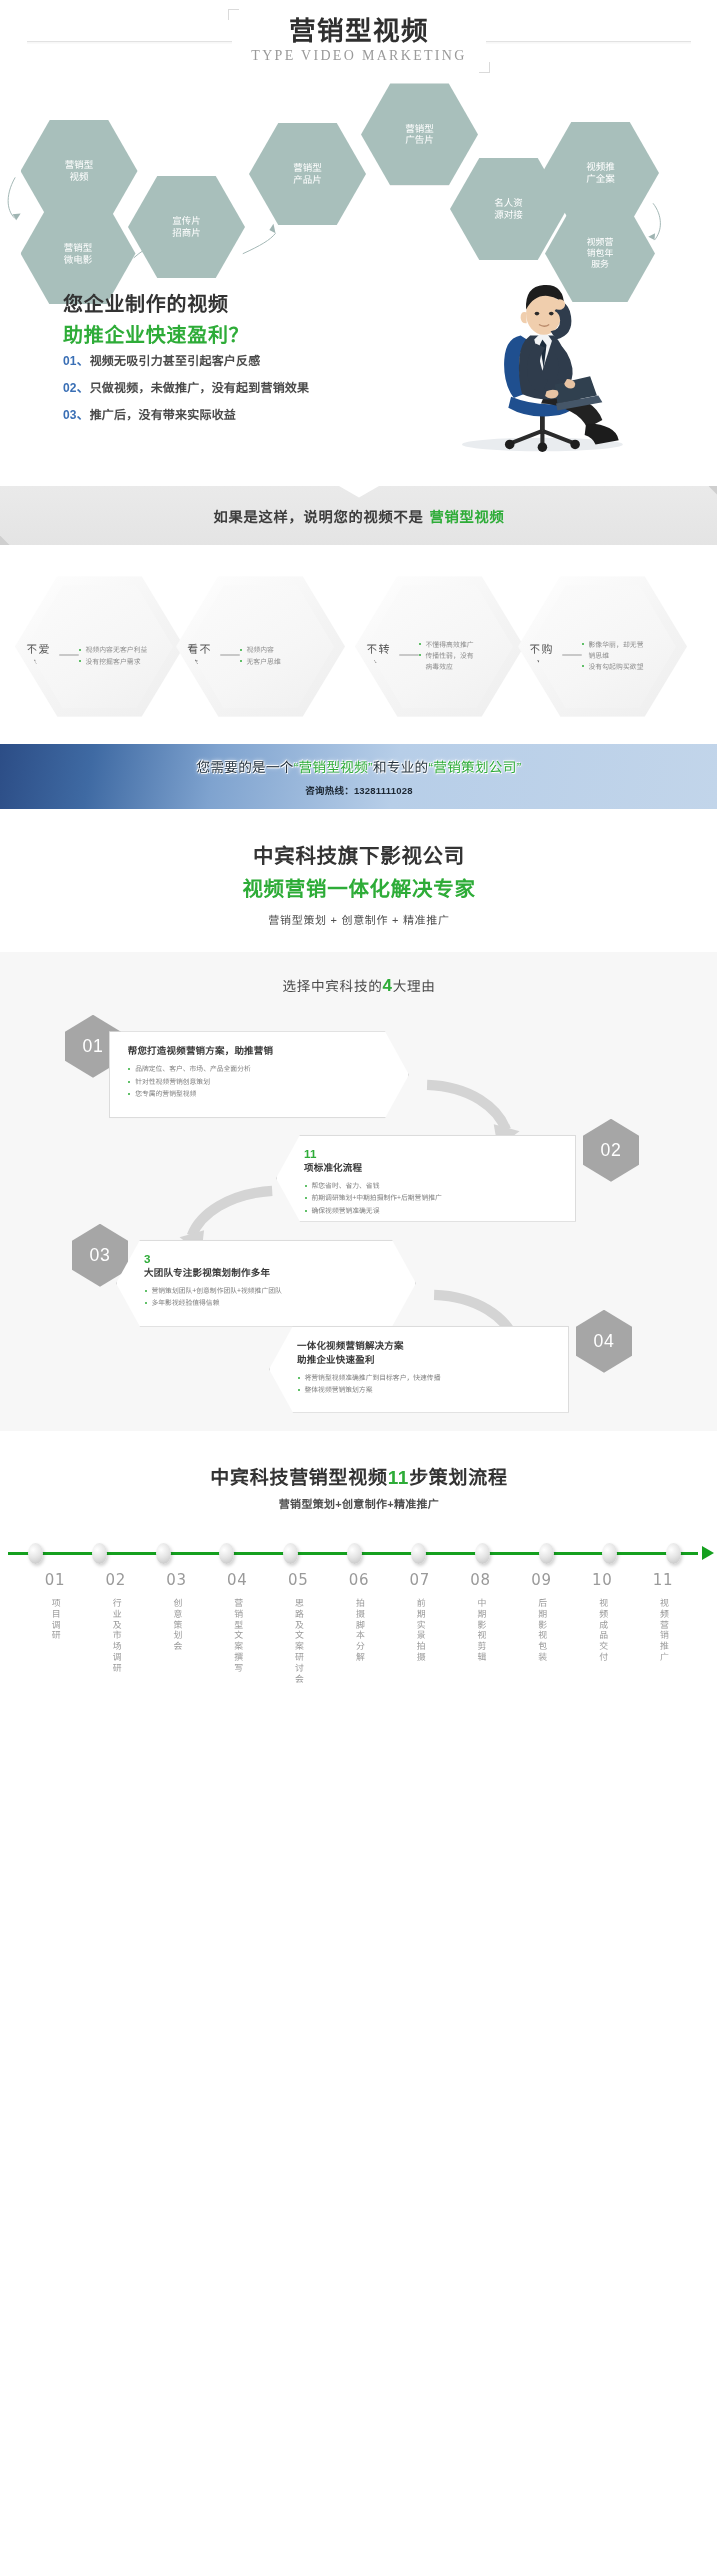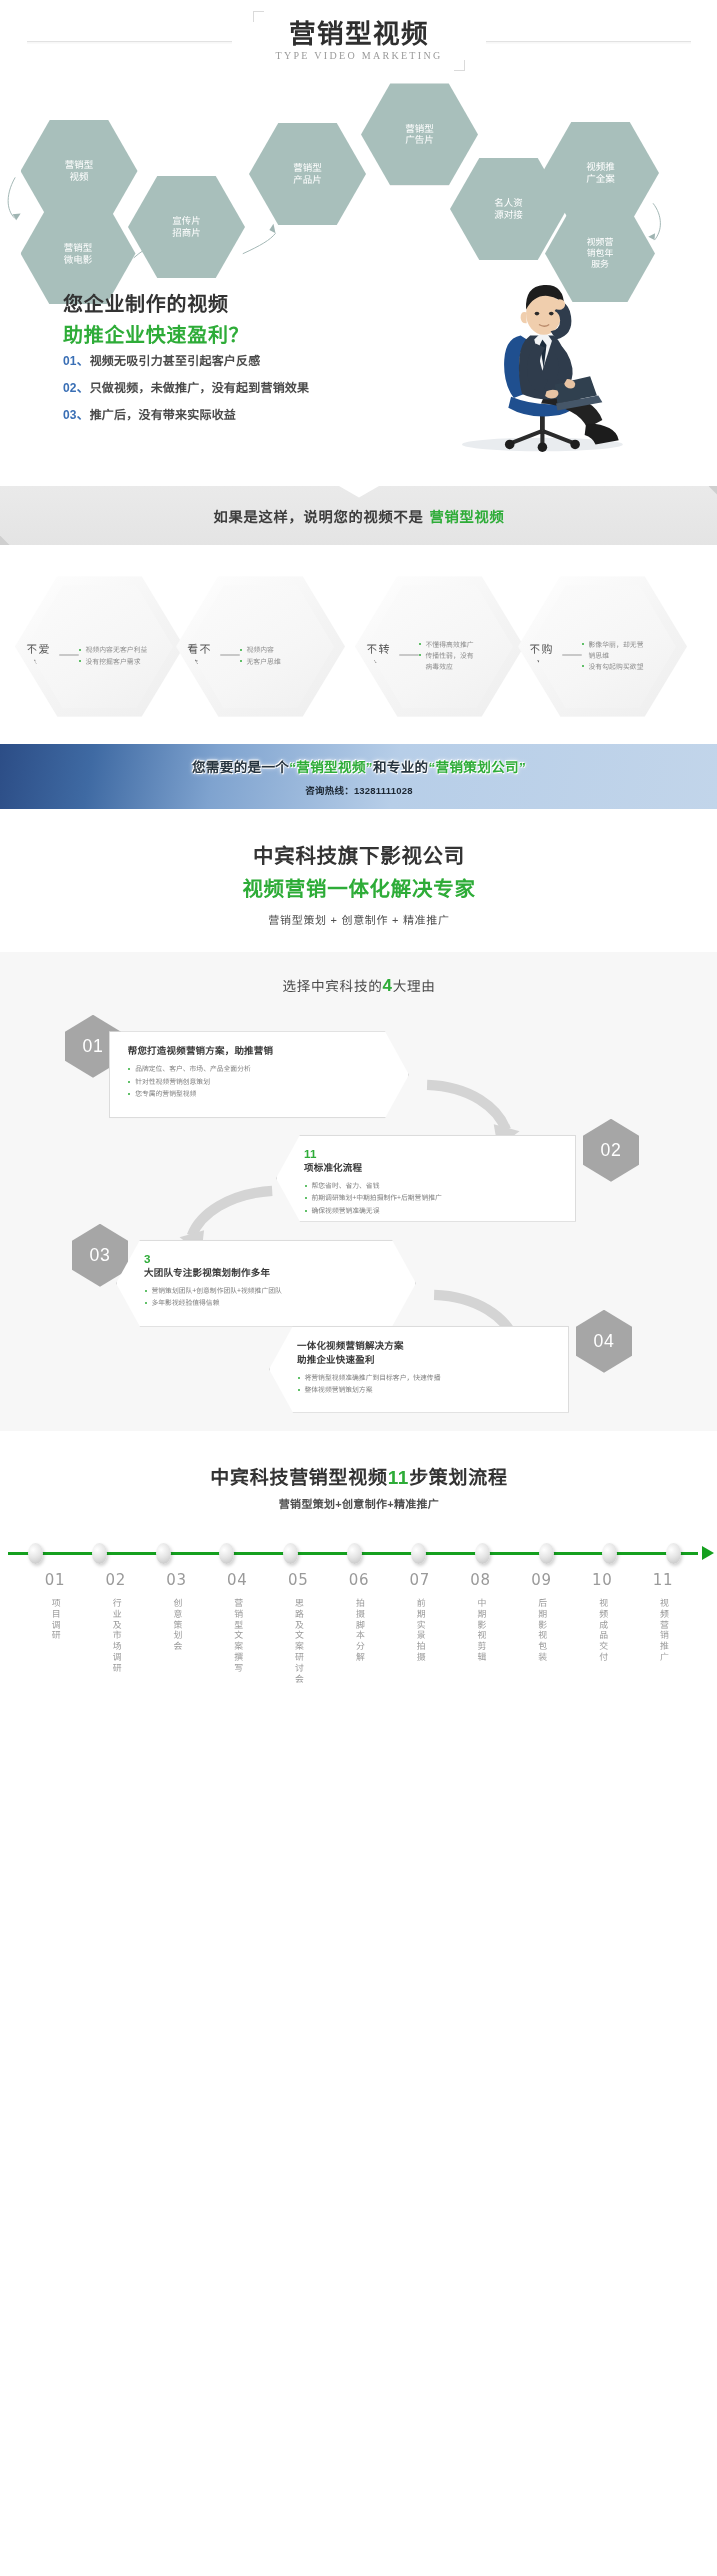--- a/index.html
+++ b/index.html
@@ -23,21 +23,21 @@
   .rule.right { right:27px; box-shadow:0 1.4px 0 #f2f2f2; }
   .title-box { position:relative; padding:9.5px 23px; text-align:center; }
   .corner { position:absolute; width:11px; height:11px; }
   .corner.tl { top:0; left:0;  border-top:0.7px solid #dadada; border-left:0.7px solid #dadada; }
   .corner.br { bottom:0; right:0; border-bottom:0.7px solid #dadada; border-right:0.7px solid #dadada; }
   .title-cn {
     font-size:26.6px; font-weight:bold; color:#2f2f2f; letter-spacing:1.4px;
     line-height:1.05; font-family:"Liberation Sans","DejaVu Sans",sans-serif;
   }
   .title-en {
-    font-size:10px; color:#9a9a9a; letter-spacing:2.3px; margin-top:2px;
+    font-size:14px; color:#9a9a9a; letter-spacing:2.3px; margin-top:2px;
     font-family:"Liberation Serif","DejaVu Serif",serif;
   }
 
   
   .hex-cloud { position:relative; height:184px; width:718px; }
   .hexa {
     position:absolute;
     background:#a8bfbb;
     clip-path:polygon(25% 0%, 75% 0%, 100% 50%, 75% 100%, 25% 100%, 0% 50%);
     display:flex; align-items:center; justify-content:center;
@@ -106,21 +106,21 @@
     position:absolute; left:0.7px; top:4.1px; width:2px; height:2px;
     border-radius:50%; background:#2eac38;
   }
 
   
   .cta {
     position:relative; height:65px; width:718px;
     background:linear-gradient(100deg,#2c4d86 0%,#3f6aa3 13%,#7fa3cf 30%,#b7cee8 55%,#c2d5ea 100%);
     display:flex; flex-direction:column; align-items:center; justify-content:center;
   }
-  .cta-line1 { font-size:13.6px; font-weight:bold; color:#27343f; letter-spacing:0.3px;
+  .cta-line1 { font-size:13.6px; font-weight:normal; color:#27343f; letter-spacing:0.3px;
     text-shadow:0 0 2.7px #ffffff, 0 0 5.5px #ffffff, 0.7px 0.7px 0 #ffffff, -0.7px -0.7px 0 #ffffff; }
   .cta-line1 em { font-style:normal; color:#2eac38; }
   .cta-line2 { font-size:9.5px; font-weight:bold; color:#1c2733; margin-top:7.5px; letter-spacing:0.2px; }
 
   
   .comp-sec { padding:30px 0 24.5px; text-align:center; }
   .comp-1 { font-size:20.5px; font-weight:bold; color:#343434; letter-spacing:0.7px; }
   .comp-2 { font-size:20.5px; font-weight:bold; color:#2eac38; letter-spacing:0.7px; margin-top:3.4px; }
   .comp-3 { font-size:11px; color:#4f4f4f; margin-top:8.9px; letter-spacing:0.7px; }
 

